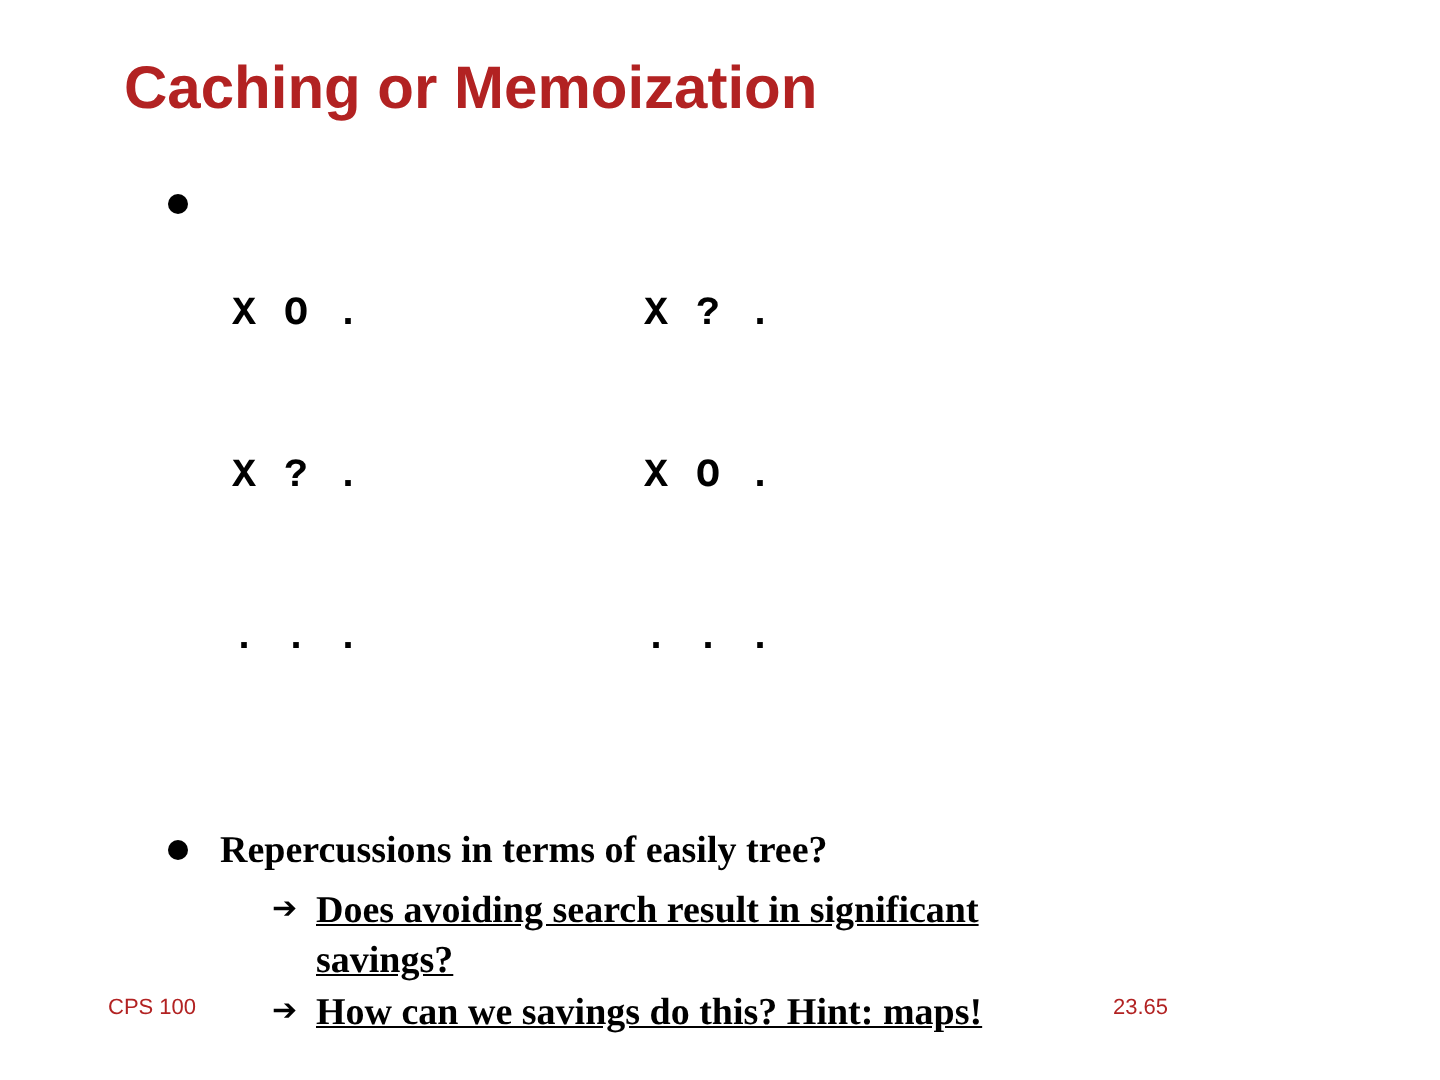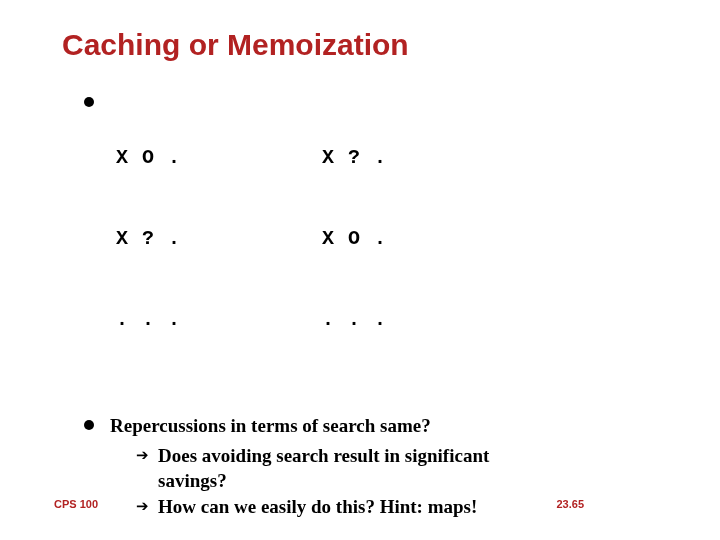--- a/index.html
+++ b/index.html
@@ -52,20 +52,21 @@
     list-style: none;
     padding: 0;
     margin: 4px 0 0 26px;
   }
   ul.level2 > li {
     position: relative;
     padding-left: 22px;
     font-size: 19px;
     font-weight: bold;
     line-height: 1.35;
+    text-decoration: underline;
   }
   ul.level2 > li::before {
     content: "\2794";
     position: absolute;
     left: 0;
     top: 2px;
     font-size: 15px;
     font-weight: normal;
   }
   .boards {
@@ -86,21 +87,21 @@
     text-align: left;
   }
   .footer {
     position: absolute;
     left: 54px;
     right: 32px;
     bottom: 30px;
     display: flex;
     justify-content: space-between;
     font-family: Arial, Helvetica, sans-serif;
-    font-weight: bold;
+    font-weight: normal;
     font-size: 11px;
     color: #b22222;
   }
 </style>
 </head>
 <body>
 
 <div class="slide">
 
   <h1 class="title">Caching or Memoization</h1>
@@ -116,24 +117,24 @@
         </div>
         <div class="board">
           <div class="row"><span>X</span><span>?</span><span>.</span></div>
           <div class="row"><span>X</span><span>O</span><span>.</span></div>
           <div class="row"><span>.</span><span>.</span><span>.</span></div>
         </div>
       </div>
     </li>
 
     <li>
-      <span>Repercussions in terms of search same?</span>
+      <span>Repercussions in terms of easily tree?</span>
       <ul class="level2">
         <li>Does avoiding search result in significant savings?</li>
-        <li>How can we easily do this? Hint: maps!</li>
+        <li>How can we savings do this? Hint: maps!</li>
       </ul>
     </li>
 
   </ul>
 
   <div class="footer">
     <span>CPS 100</span>
     <span>23.65</span>
   </div>
 

